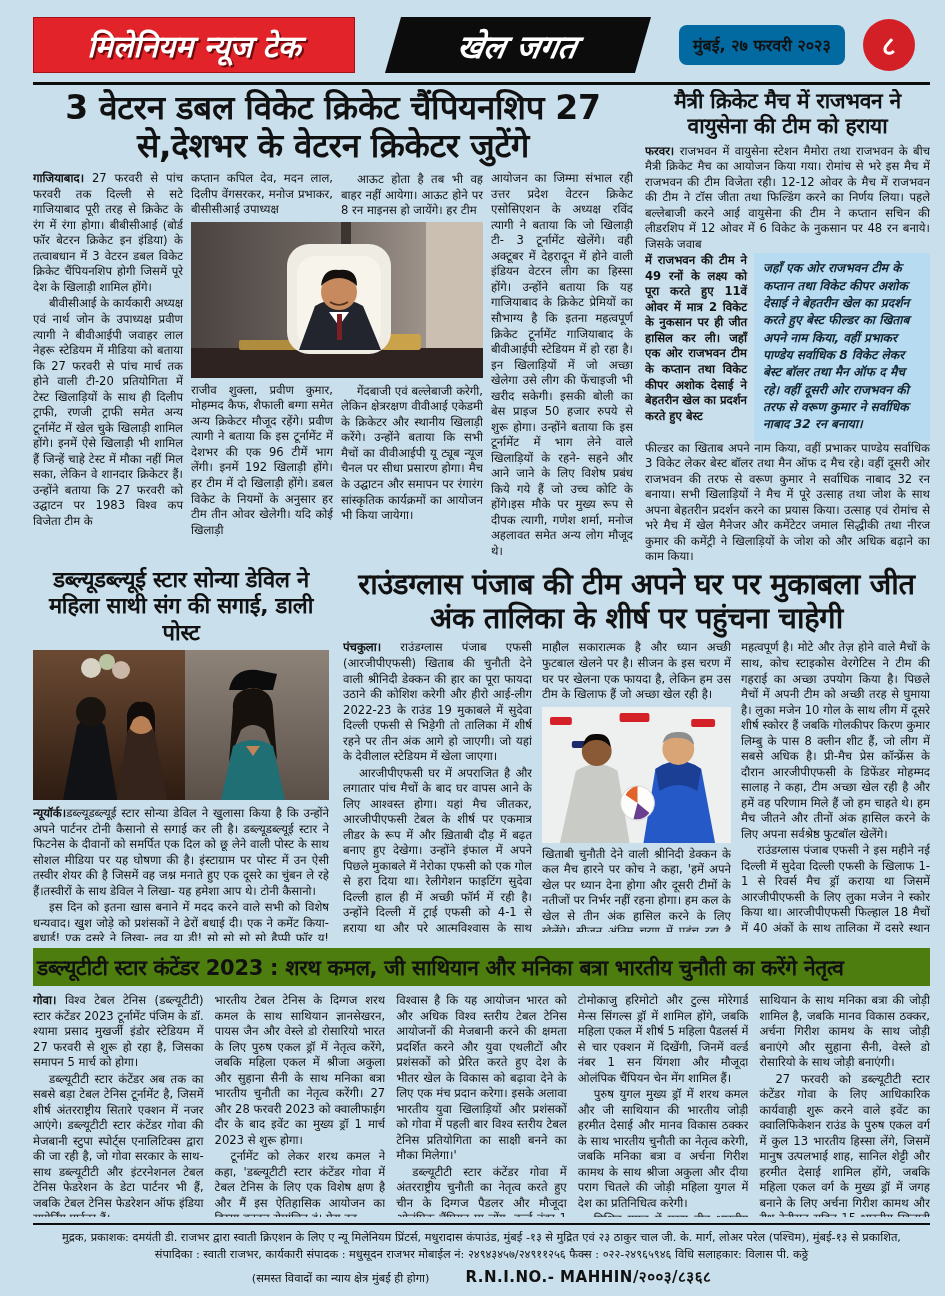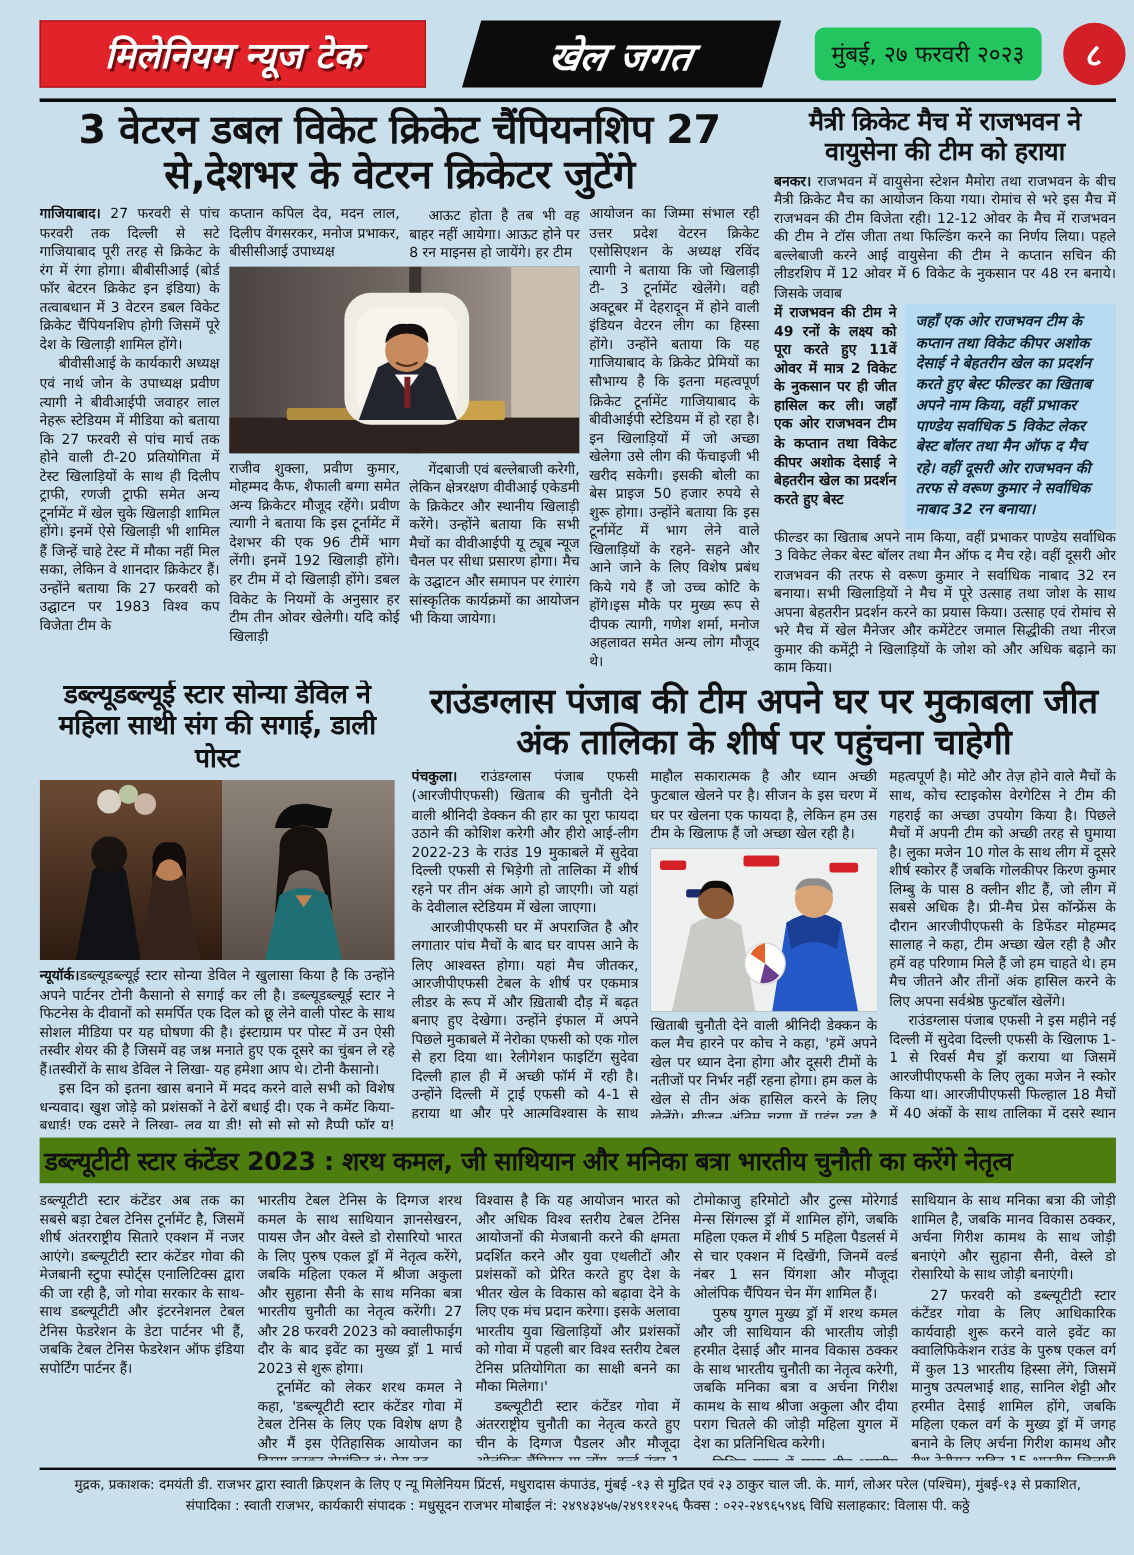--- a/index.html
+++ b/index.html
@@ -23,22 +23,22 @@
   }
   .section-banner {
     background:#0c0c0c; height:56px; flex:0 0 auto; width:250px;
     transform:skew(-16deg); margin-left:28px;
     display:flex; align-items:center; justify-content:center;
   }
   .section-banner span {
     transform:skew(6deg); color:#fff; font-weight:800; font-size:32px; font-style:italic;
   }
   .dateline-box {
-    background:#22c55e; border-radius:8px; margin-left:26px;
-    padding:9px 14px; font-weight:400; font-size:19px; white-space:nowrap;
+    background:#0369a1; border-radius:8px; margin-left:26px;
+    padding:9px 14px; font-weight:700; font-size:16px; white-space:nowrap;
     flex:0 0 auto;
   }
   .page-circle {
     width:52px; height:52px; border-radius:50%; background:#d32027;
     color:#fff; font-size:26px; font-weight:800;
     display:flex; align-items:center; justify-content:center;
     margin-left:8px; flex:0 0 auto;
   }
   .head-rule { border-bottom:3px solid #0d0d0d; margin:6px 0 4px; }
 
@@ -163,24 +163,24 @@
           </div>
         </div>
         <div class="vet-col4">
           <p>आयोजन का जिम्मा संभाल रही उत्तर प्रदेश वेटरन क्रिकेट एसोसिएशन के अध्यक्ष रविंद त्यागी ने बताया कि जो खिलाड़ी टी- 3 टूर्नामेंट खेलेंगे। वही अक्टूबर में देहरादून में होने वाली इंडियन वेटरन लीग का हिस्सा होंगे। उन्होंने बताया कि यह गाजियाबाद के क्रिकेट प्रेमियों का सौभाग्य है कि इतना महत्वपूर्ण क्रिकेट टूर्नामेंट गाजियाबाद के बीवीआईपी स्टेडियम में हो रहा है। इन खिलाड़ियों में जो अच्छा खेलेगा उसे लीग की फेंचाइजी भी खरीद सकेगी। इसकी बोली का बेस प्राइज 50 हजार रुपये से शुरू होगा। उन्होंने बताया कि इस टूर्नामेंट में भाग लेने वाले खिलाड़ियों के रहने- सहने और आने जाने के लिए विशेष प्रबंध किये गये हैं जो उच्च कोटि के होंगे।इस मौके पर मुख्य रूप से दीपक त्यागी, गणेश शर्मा, मनोज अहलावत समेत अन्य लोग मौजूद थे।</p>
         </div>
       </div>
     </article>
 
     <article class="art-rajbhavan bt">
       <h2>मैत्री क्रिकेट मैच में राजभवन ने वायुसेना की टीम को हराया</h2>
-      <p><b class="dl">बनकर।</b> <span>राजभवन में वायुसेना स्टेशन मैमोरा तथा राजभवन के बीच मैत्री क्रिकेट मैच का आयोजन किया गया। रोमांच से भरे इस मैच में राजभवन की टीम विजेता रही। 12-12 ओवर के मैच में राजभवन की टीम ने टॉस जीता तथा फिल्डिंग करने का निर्णय लिया। पहले बल्लेबाजी करने आई वायुसेना की टीम ने कप्तान सचिन की लीडरशिप में 12 ओवर में 6 विकेट के नुकसान पर 48 रन बनाये। जिसके जवाब</span></p>
+      <p><b class="dl">फरवर।</b> <span>राजभवन में वायुसेना स्टेशन मैमोरा तथा राजभवन के बीच मैत्री क्रिकेट मैच का आयोजन किया गया। रोमांच से भरे इस मैच में राजभवन की टीम विजेता रही। 12-12 ओवर के मैच में राजभवन की टीम ने टॉस जीता तथा फिल्डिंग करने का निर्णय लिया। पहले बल्लेबाजी करने आई वायुसेना की टीम ने कप्तान सचिन की लीडरशिप में 12 ओवर में 6 विकेट के नुकसान पर 48 रन बनाये। जिसके जवाब</span></p>
       <div class="raj-mid">
         <p class="raj-left">में राजभवन की टीम ने 49 रनों के लक्ष्य को पूरा करते हुए 11वें ओवर में मात्र 2 विकेट के नुकसान पर ही जीत हासिल कर ली। जहाँ एक ओर राजभवन टीम के कप्तान तथा विकेट कीपर अशोक देसाई ने बेहतरीन खेल का प्रदर्शन करते हुए बेस्ट</p>
-        <aside class="hl-box">जहाँ एक ओर राजभवन टीम के कप्तान तथा विकेट कीपर अशोक देसाई ने बेहतरीन खेल का प्रदर्शन करते हुए बेस्ट फील्डर का खिताब अपने नाम किया, वहीं प्रभाकर पाण्डेय सर्वाधिक 5 विकेट लेकर बेस्ट बॉलर तथा मैन ऑफ द मैच रहे। वहीं दूसरी ओर राजभवन की तरफ से वरूण कुमार ने सर्वाधिक नाबाद 32 रन बनाया।</aside>
+        <aside class="hl-box">जहाँ एक ओर राजभवन टीम के कप्तान तथा विकेट कीपर अशोक देसाई ने बेहतरीन खेल का प्रदर्शन करते हुए बेस्ट फील्डर का खिताब अपने नाम किया, वहीं प्रभाकर पाण्डेय सर्वाधिक 8 विकेट लेकर बेस्ट बॉलर तथा मैन ऑफ द मैच रहे। वहीं दूसरी ओर राजभवन की तरफ से वरूण कुमार ने सर्वाधिक नाबाद 32 रन बनाया।</aside>
       </div>
       <p>फील्डर का खिताब अपने नाम किया, वहीं प्रभाकर पाण्डेय सर्वाधिक 3 विकेट लेकर बेस्ट बॉलर तथा मैन ऑफ द मैच रहे। वहीं दूसरी ओर राजभवन की तरफ से वरूण कुमार ने सर्वाधिक नाबाद 32 रन बनाया। सभी खिलाड़ियों ने मैच में पूरे उत्साह तथा जोश के साथ अपना बेहतरीन प्रदर्शन करने का प्रयास किया। उत्साह एवं रोमांच से भरे मैच में खेल मैनेजर और कमेंटेटर जमाल सिद्धीकी तथा नीरज कुमार की कमेंट्री ने खिलाड़ियों के जोश को और अधिक बढ़ाने का काम किया।</p>
 
     </article>
 
   </section>
 
   <section class="row-mid">
 
     <article class="art-wwe bt">
@@ -255,20 +255,21 @@
         </div>
       </div>
     </article>
 
   </section>
 
   <section class="wtt-section">
     <div class="wtt-banner">डब्ल्यूटीटी स्टार कंटेंडर 2023 : शरथ कमल, जी साथियान और मनिका बत्रा भारतीय चुनौती का करेंगे नेतृत्व</div>
     <div class="wtt-cols bt">
       <div>
+        <p><b class="dl">गोवा।</b> <span>विश्व टेबल टेनिस (डब्ल्यूटीटी) स्टार कंटेंडर 2023 टूर्नामेंट पंजिम के डॉ. श्यामा प्रसाद मुखर्जी इंडोर स्टेडियम में 27 फरवरी से शुरू हो रहा है, जिसका समापन 5 मार्च को होगा।</span></p>
         <p>डब्ल्यूटीटी स्टार कंटेंडर अब तक का सबसे बड़ा टेबल टेनिस टूर्नामेंट है, जिसमें शीर्ष अंतरराष्ट्रीय सितारे एक्शन में नजर आएंगे। डब्ल्यूटीटी स्टार कंटेंडर गोवा की मेजबानी स्टुपा स्पोर्ट्स एनालिटिक्स द्वारा की जा रही है, जो गोवा सरकार के साथ-साथ डब्ल्यूटीटी और इंटरनेशनल टेबल टेनिस फेडरेशन के डेटा पार्टनर भी हैं, जबकि टेबल टेनिस फेडरेशन ऑफ इंडिया सपोर्टिंग पार्टनर हैं।</p>
       </div>
       <div>
         <p>भारतीय टेबल टेनिस के दिग्गज शरथ कमल के साथ साथियान ज्ञानसेखरन, पायस जैन और वेस्ले डो रोसारियो भारत के लिए पुरुष एकल ड्रॉ में नेतृत्व करेंगे, जबकि महिला एकल में श्रीजा अकुला और सुहाना सैनी के साथ मनिका बत्रा भारतीय चुनौती का नेतृत्व करेंगी। 27 और 28 फरवरी 2023 को क्वालीफाईग दौर के बाद इवेंट का मुख्य ड्रॉ 1 मार्च 2023 से शुरू होगा।</p>
         <p>टूर्नामेंट को लेकर शरथ कमल ने कहा, 'डब्ल्यूटीटी स्टार कंटेंडर गोवा में टेबल टेनिस के लिए एक विशेष क्षण है और मैं इस ऐतिहासिक आयोजन का हिस्सा बनकर रोमांचित हूं। मेरा दृढ़</p>
       </div>
       <div>
         <p>विश्वास है कि यह आयोजन भारत को और अधिक विश्व स्तरीय टेबल टेनिस आयोजनों की मेजबानी करने की क्षमता प्रदर्शित करने और युवा एथलीटों और प्रशंसकों को प्रेरित करते हुए देश के भीतर खेल के विकास को बढ़ावा देने के लिए एक मंच प्रदान करेगा। इसके अलावा भारतीय युवा खिलाड़ियों और प्रशंसकों को गोवा में पहली बार विश्व स्तरीय टेबल टेनिस प्रतियोगिता का साक्षी बनने का मौका मिलेगा।'</p>
         <p>डब्ल्यूटीटी स्टार कंटेंडर गोवा में अंतरराष्ट्रीय चुनौती का नेतृत्व करते हुए चीन के दिग्गज पैडलर और मौजूदा ओलंपिक चैंपियन मा लोंग, वर्ल्ड नंबर 1 फैन झेंडोंग, वांग चुकिन और</p>
       </div>
@@ -280,15 +281,19 @@
       <div>
         <p>साथियान के साथ मनिका बत्रा की जोड़ी शामिल है, जबकि मानव विकास ठक्कर, अर्चना गिरीश कामथ के साथ जोड़ी बनाएंगे और सुहाना सैनी, वेस्ले डो रोसारियो के साथ जोड़ी बनाएंगी।</p>
         <p>27 फरवरी को डब्ल्यूटीटी स्टार कंटेंडर गोवा के लिए आधिकारिक कार्यवाही शुरू करने वाले इवेंट का क्वालिफिकेशन राउंड के पुरुष एकल वर्ग में कुल 13 भारतीय हिस्सा लेंगे, जिसमें मानुष उत्पलभाई शाह, सानिल शेट्टी और हरमीत देसाई शामिल होंगे, जबकि महिला एकल वर्ग के मुख्य ड्रॉ में जगह बनाने के लिए अर्चना गिरीश कामथ और रीथ टेनीसन सहित 15 भारतीय खिलाड़ी आपस में भिड़ेंगी।</p>
       </div>
     </div>
   </section>
 
   <footer class="foot">
     <p>मुद्रक, प्रकाशक: दमयंती डी. राजभर द्वारा स्वाती क्रिएशन के लिए ए न्यू मिलेनियम प्रिंटर्स, मधुरादास कंपाउंड, मुंबई -१३ से मुद्रित एवं २३ ठाकुर चाल जी. के. मार्ग, लोअर परेल (पश्चिम), मुंबई-१३ से प्रकाशित,</p>
     <p>संपादिका : स्वाती राजभर, कार्यकारी संपादक : मधुसूदन राजभर मोबाईल नं: २४९४३४५७/२४९११२५६ फैक्स : ०२२-२४९६५९४६ विधि सलाहकार: विलास पी. कठ्ठे</p>
+    <div class="foot-last">
+      <span class="jur">(समस्त विवादों का न्याय क्षेत्र मुंबई ही होगा)</span>
+      <span class="rni">R.N.I.NO.- MAHHIN/२००३/८३६८</span>
+    </div>
   </footer>
 
 </div>
 
 </body></html>

